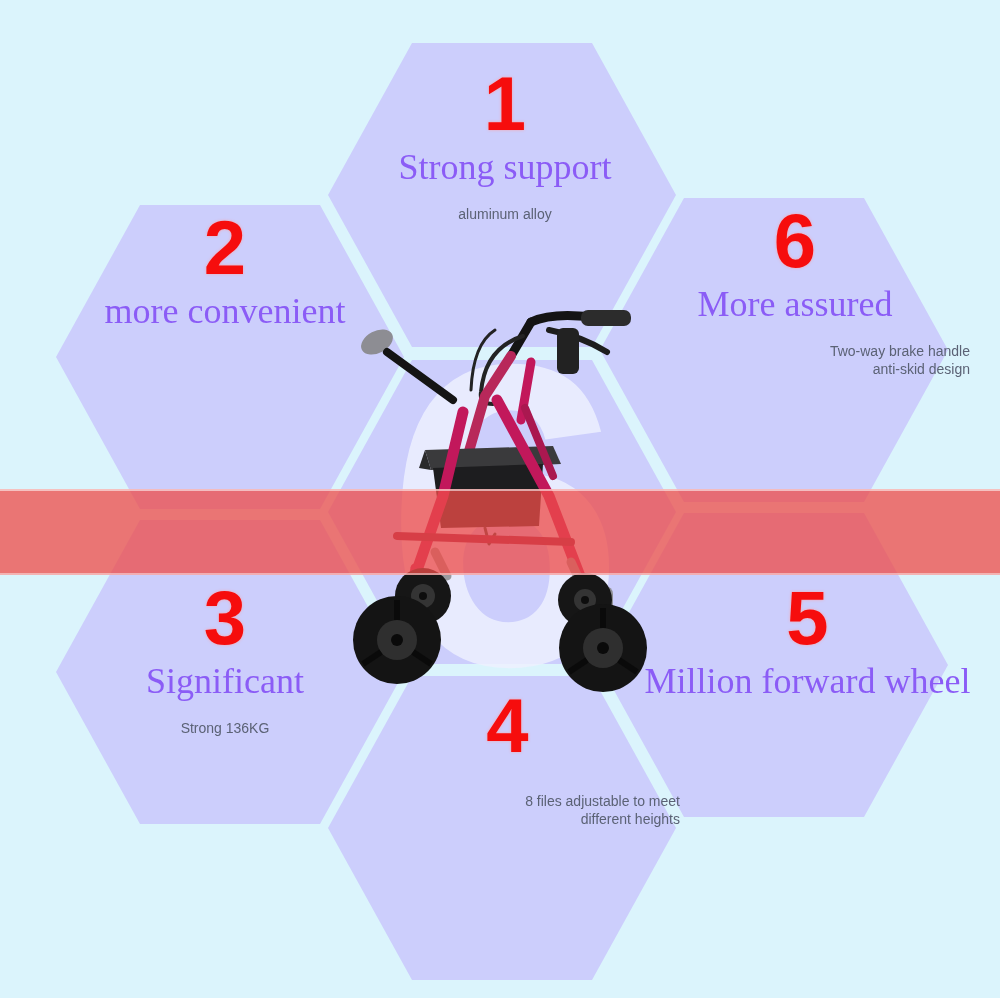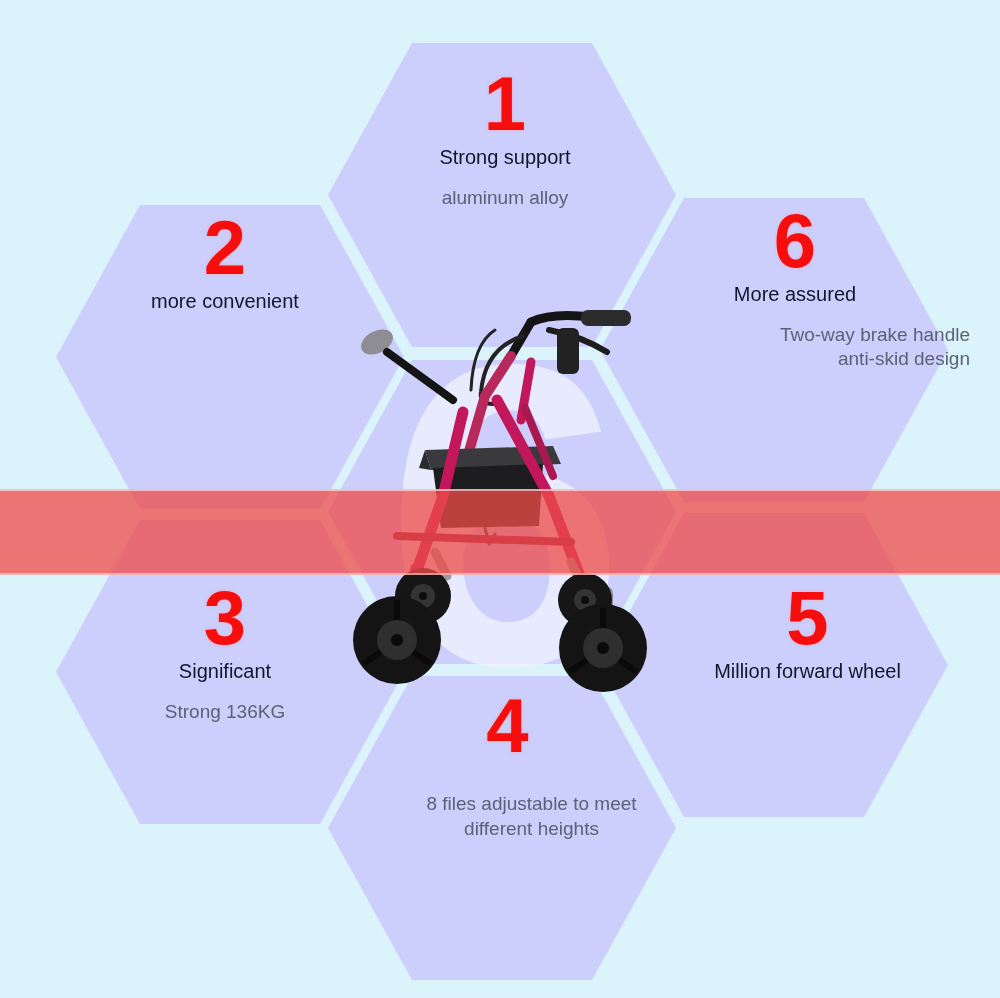--- a/index.html
+++ b/index.html
@@ -78,48 +78,48 @@
   .hex-num {
     font-family: "Liberation Sans", sans-serif;
     font-weight: 700;
     font-size: 76px;
     line-height: .95;
     color: #f60d0d;
     text-shadow: 0 0 3px rgba(255,160,160,.9);
     margin: 0 0 6px 0;
   }
   .hex-title {
-    font-family: Liberation Sans, sans-serif;
-    font-size: 20px;
+    font-family: Liberation Serif, serif;
+    font-size: 36px;
     font-weight: 400;
-    color: #0f172a;
+    color: #8b5cf6;
     line-height: 1.18;
     margin: 0 0 16px 0;
     white-space: nowrap;
   }
   .hex-sub {
     font-family: "Liberation Sans", sans-serif;
-    font-size: 19px;
+    font-size: 14px;
     font-weight: 400;
     color: #5b6275;
     line-height: 1.3;
     margin: 0;
   }
   .hex-sub.two-line { white-space: pre-line; text-align: left; }
 
   
   #cell-1 { left: 330px; top:  68px; width: 350px; }
   #cell-2 { left:  50px; top: 212px; width: 350px; }
   #cell-6 { left: 620px; top: 205px; width: 350px; }
   #cell-3 { left:  55px; top: 582px; width: 340px; }
   #cell-4 { left: 335px; top: 690px; width: 345px; }
   #cell-5 { left: 635px; top: 582px; width: 345px; }
 
   #cell-6 .hex-sub { text-align: right; padding-left: 44px; }
-  #cell-4 .hex-sub { text-align: center; padding-left: 48px; margin-top: 30px; }
+  #cell-4 .hex-sub { text-align: right; padding-left: 48px; margin-top: 30px; }
 </style>
 </head>
 <body>
 
 <div id="poster">
 
   <svg id="hex-layer" viewBox="0 0 1000 998">
 
     <polygon points="412,43 592,43 676,195 592,347 412,347 328,195" fill="#ccceFC"></polygon>
 

